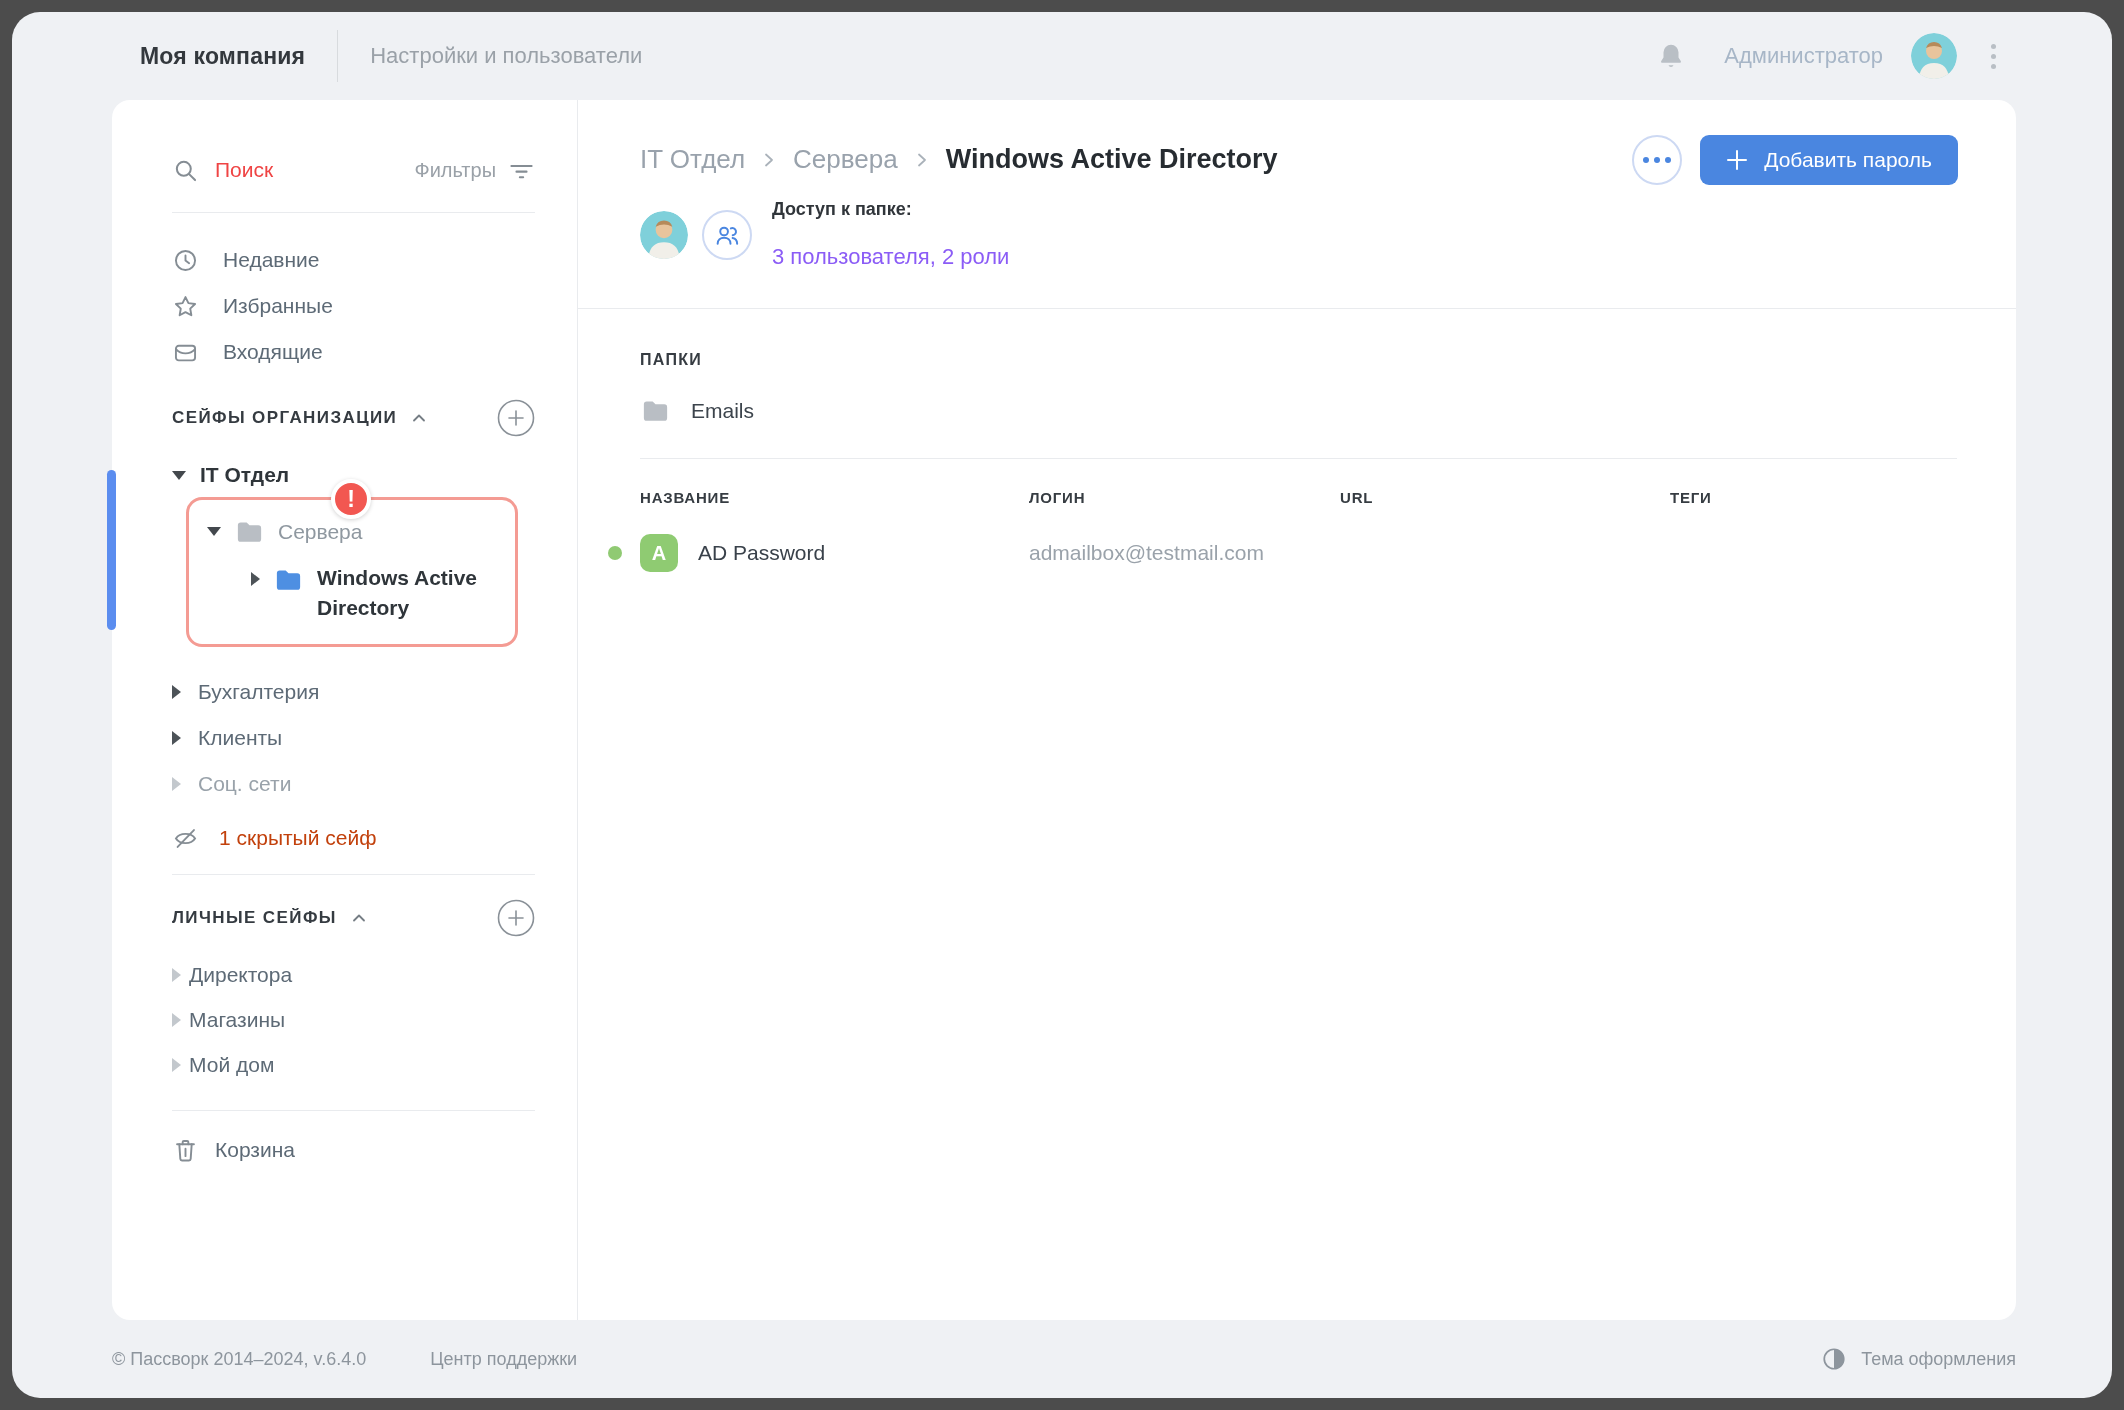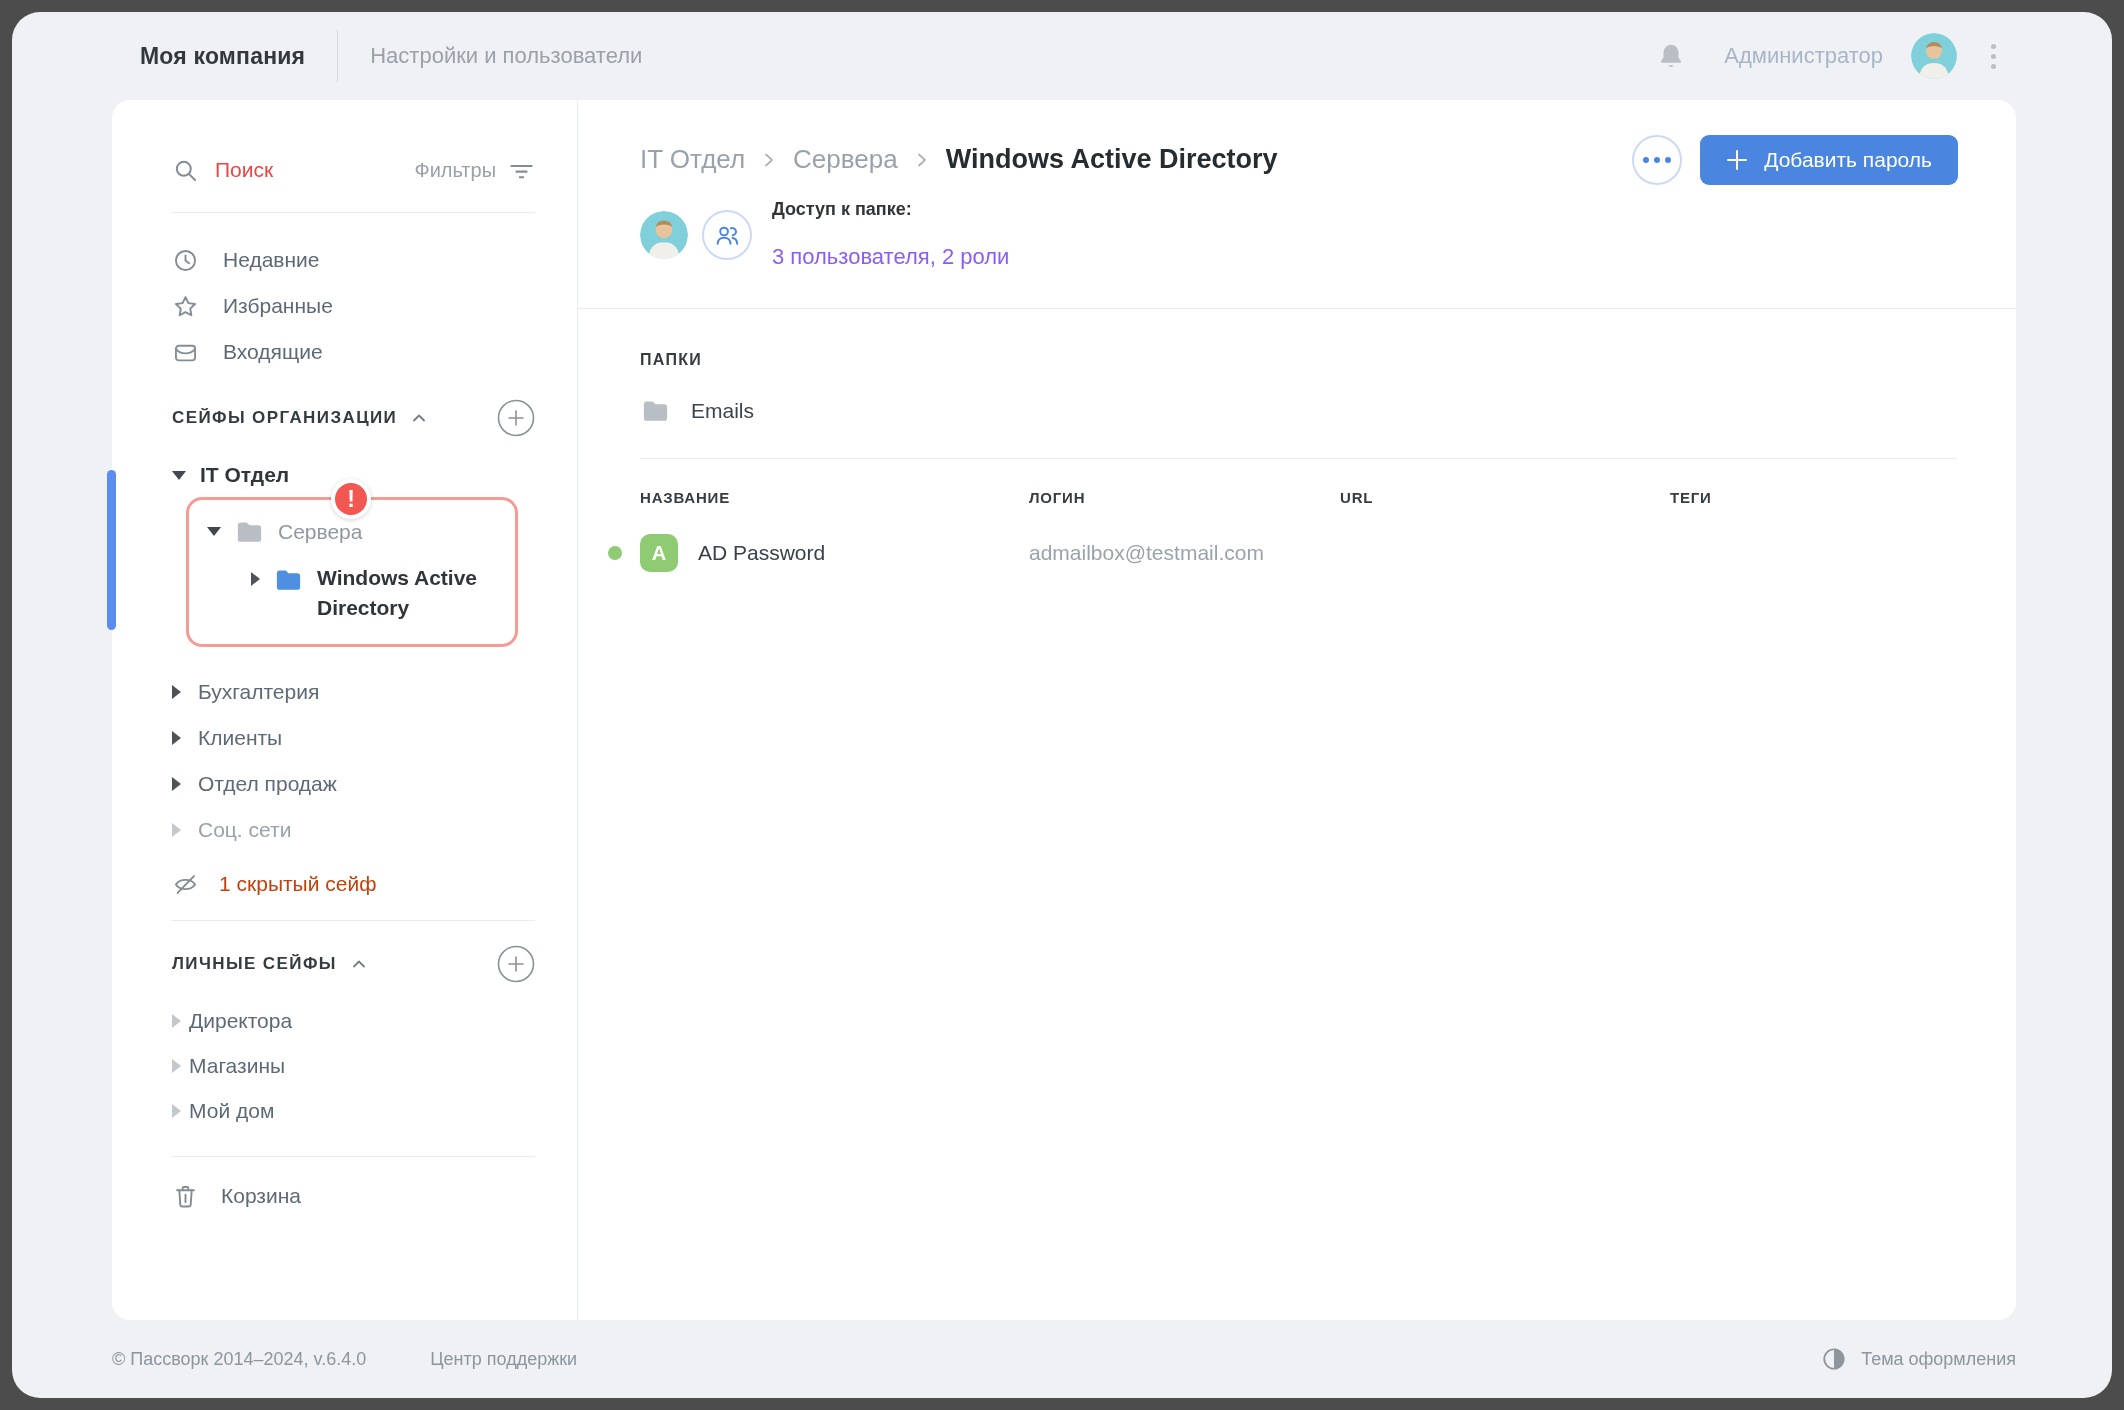--- a/index.html
+++ b/index.html
@@ -73,21 +73,21 @@
   .vaults li { display:flex; align-items:center; gap:17px; height:46px; cursor:pointer; }
   .vault-label { font-size:21px; color:#5d6a76; }
   .vaults li.muted .vault-label { color:#99a2aa; }
 
   .hidden-row { margin-top:18px; display:flex; align-items:center; gap:20px; cursor:pointer; }
   .hidden-label { font-size:21px; color:#c2410c; }
 
   .plist { list-style:none; margin-top:16px; }
   .plist li { display:flex; align-items:center; gap:8px; height:45px; cursor:pointer; }
 
-  .trash-row { margin-top:26px; display:flex; align-items:center; gap:22px; cursor:pointer;text-align:center; }
+  .trash-row { margin-top:26px; display:flex; align-items:center; gap:16px; cursor:pointer;text-align:center; }
   .trash-label { font-size:21px; color:#5d6a76; }
 
   
   .main { flex:1; position:relative; }
   .main-header { position:relative; height:209px; border-bottom:1px solid #e9ebee; padding:44px 0 0 62px; }
   .crumbs { display:flex; align-items:center; gap:16px; }
   .crumb { font-size:26px; color:#99a2ac; cursor:pointer; }
   .crumb-sep { width:16px; height:16px; color:#aab2ba; }
   .crumb-current { font-size:27px; font-weight:bold; color:#272c31; }
   .head-actions { position:absolute; top:35px; right:58px; display:flex; align-items:center; gap:18px; }
@@ -247,24 +247,20 @@
 
       <ul class="vaults">
         <li>
           <span class="tri-right"></span>
           <span class="vault-label">Бухгалтерия</span>
         </li>
         <li>
           <span class="tri-right"></span>
           <span class="vault-label">Клиенты</span>
         </li>
-        <li>
-          <span class="tri-right"></span>
-          <span class="vault-label">Отдел продаж</span>
-        </li>
         <li class="muted">
           <span class="tri-right tri-muted"></span>
           <span class="vault-label">Соц. сети</span>
         </li>
       </ul>
 
       <div class="hidden-row">
         <svg class="sb-icon" viewBox="0 0 24 24" fill="none" stroke="currentColor" stroke-width="1.7" stroke-linecap="round">
           <path d="M3.5 12 C7 6.5 17 6.5 20.5 12 C17 17.5 7 17.5 3.5 12 Z"></path>
           <line x1="5" y1="19.5" x2="19.5" y2="4.5"></line>

